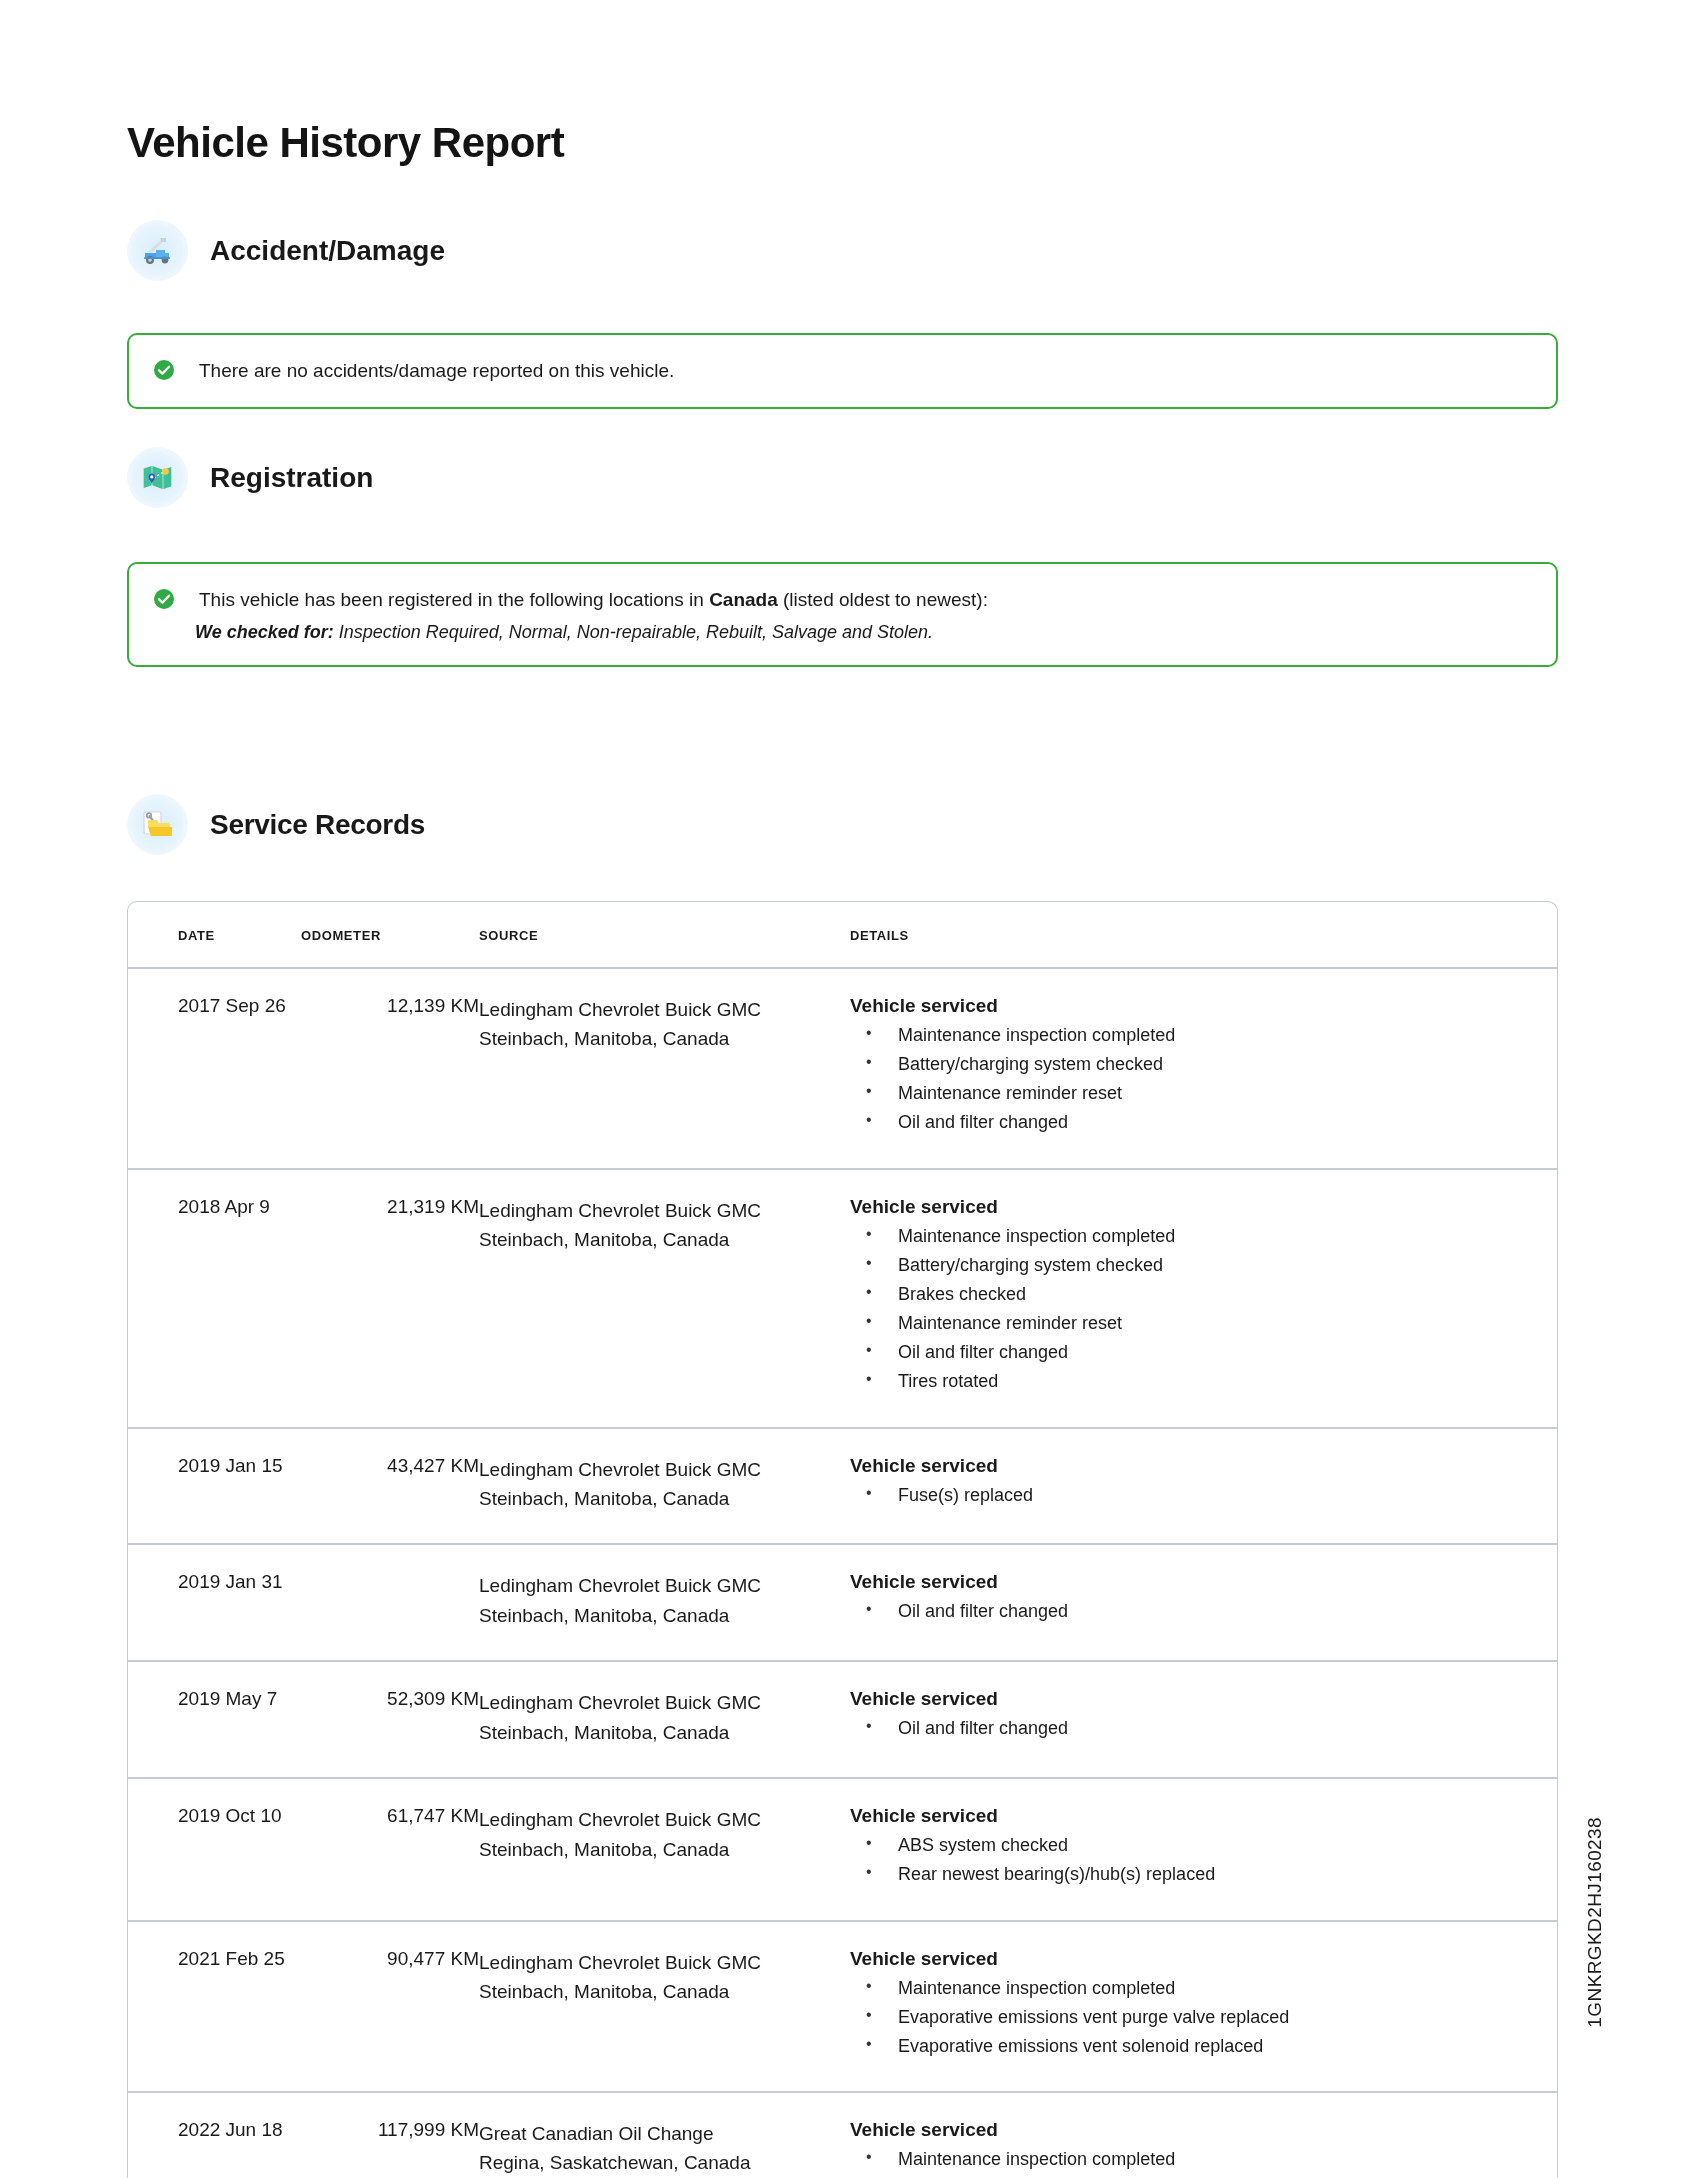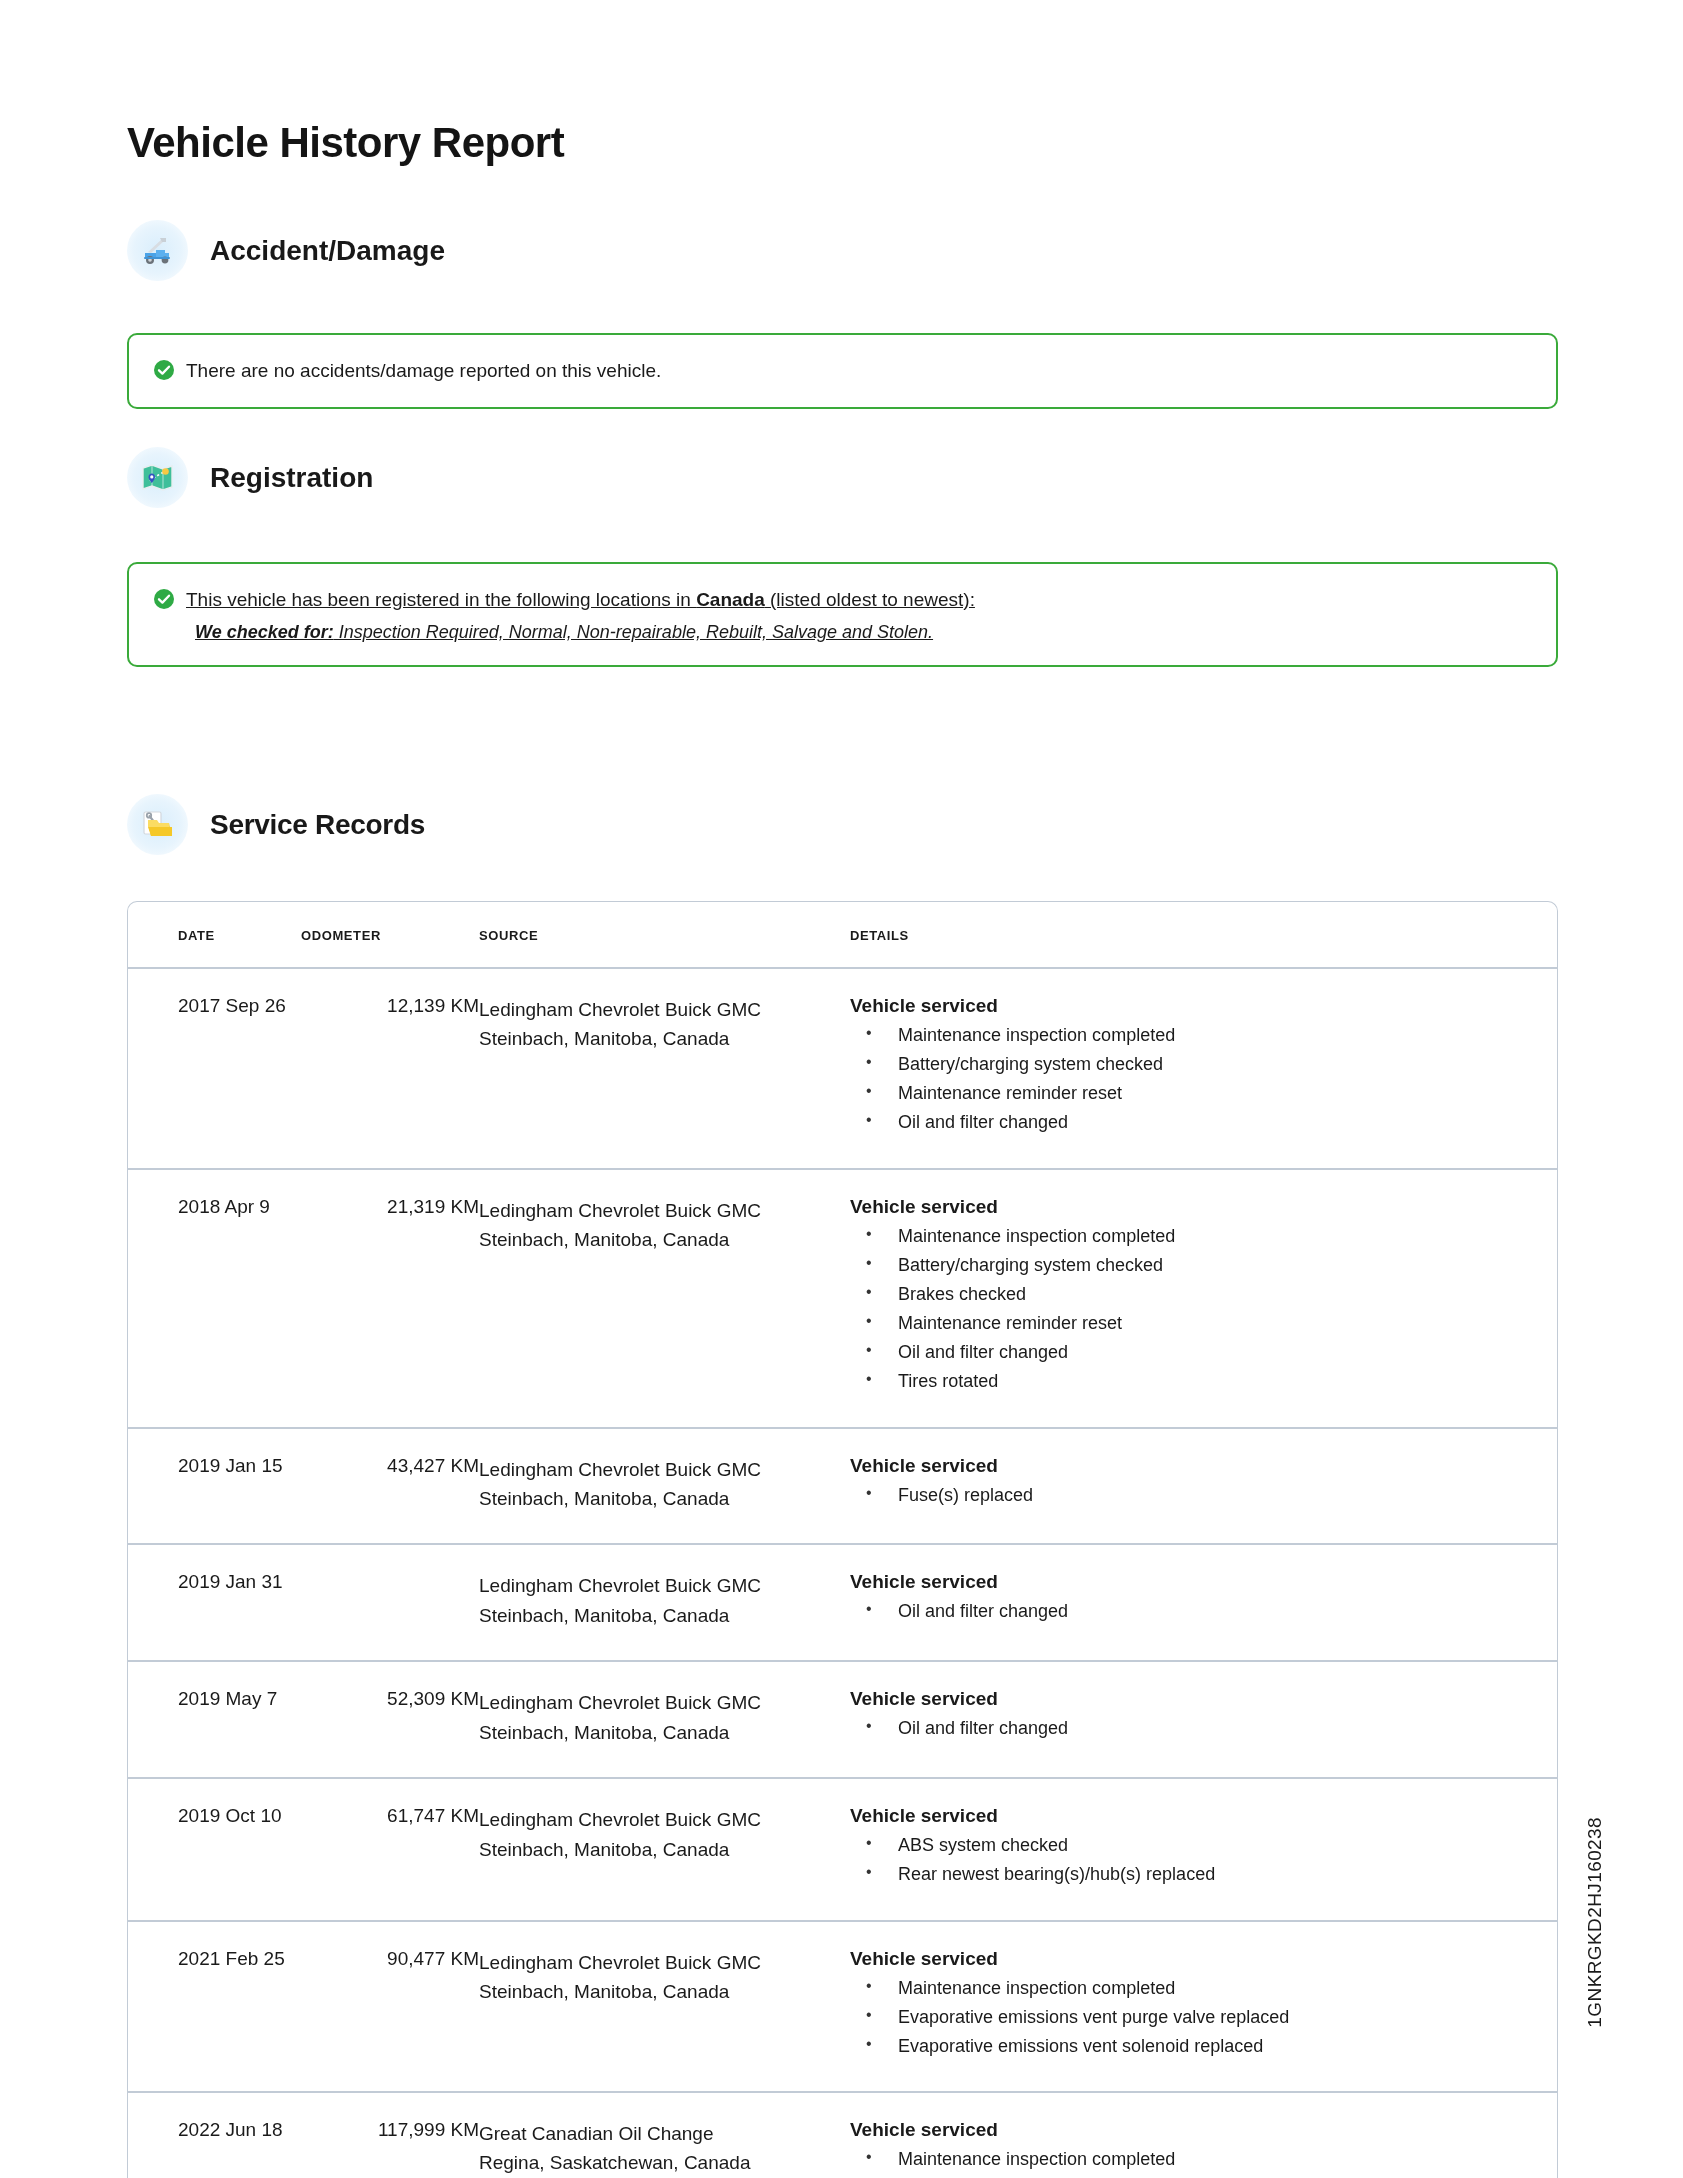--- a/index.html
+++ b/index.html
@@ -58,21 +58,21 @@
   
   .notice {
     border: 2px solid #3aaa3a;
     border-radius: 10px;
     background: #ffffff;
     padding: 22px 26px 22px 24px;
   }
   .notice-row {
     display: flex;
     align-items: flex-start;
-    gap: 11px;
+    gap: 24px;
   }
   .check-icon {
     flex: 0 0 auto;
     margin-top: 2px;
   }
   .notice-text {
     font-size: 19px;
     line-height: 1.45;
     color: #1a1a1a;
   }
@@ -177,21 +177,21 @@
     writing-mode: vertical-rl;
     transform: rotate(180deg);
     letter-spacing: 0.4px;
     white-space: nowrap;
   }
 
   
   #accident-head   { position: absolute; left: 127px; top: 220px; }
   #accident-notice { position: absolute; left: 127px; top: 333px; width: 1431px; }
   #reg-head        { position: absolute; left: 127px; top: 447px; }
-  #reg-notice      { position: absolute; left: 127px; top: 562px; width: 1431px; text-decoration: underline; }
+  #reg-notice      { position: absolute; left: 127px; top: 562px; width: 1431px; }
   #svc-head        { position: absolute; left: 127px; top: 794px; }
   #svc-table       { position: absolute; left: 127px; top: 901px; width: 1431px; }
 </style>
 </head>
 <body>
 
 <div class="page">
 
   <h1 class="report-title">Vehicle History Report</h1>
 

